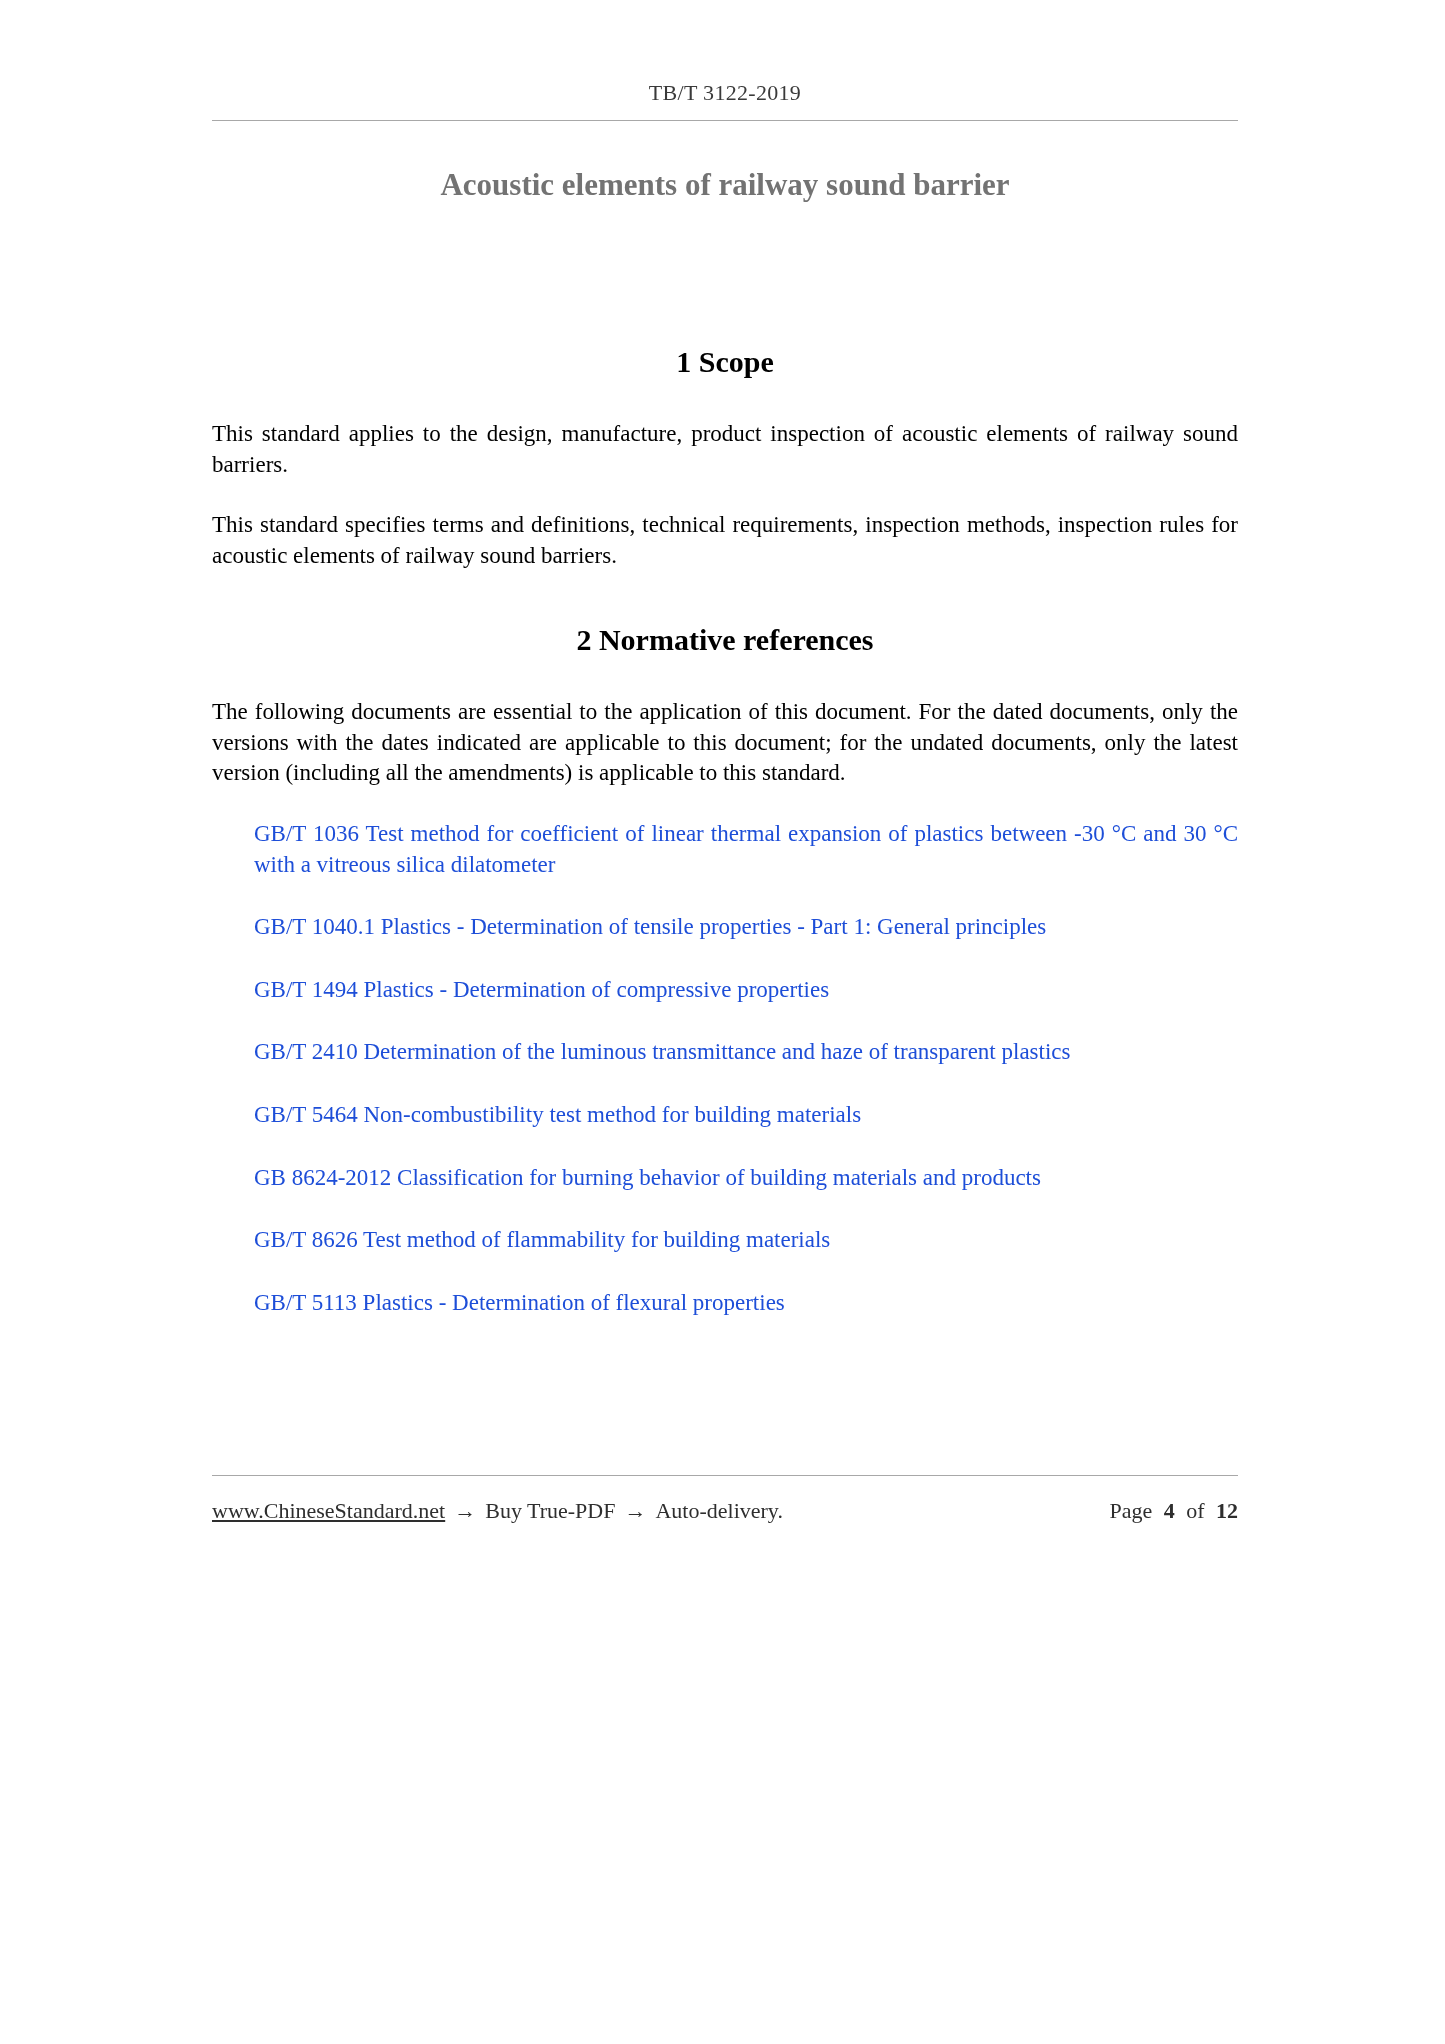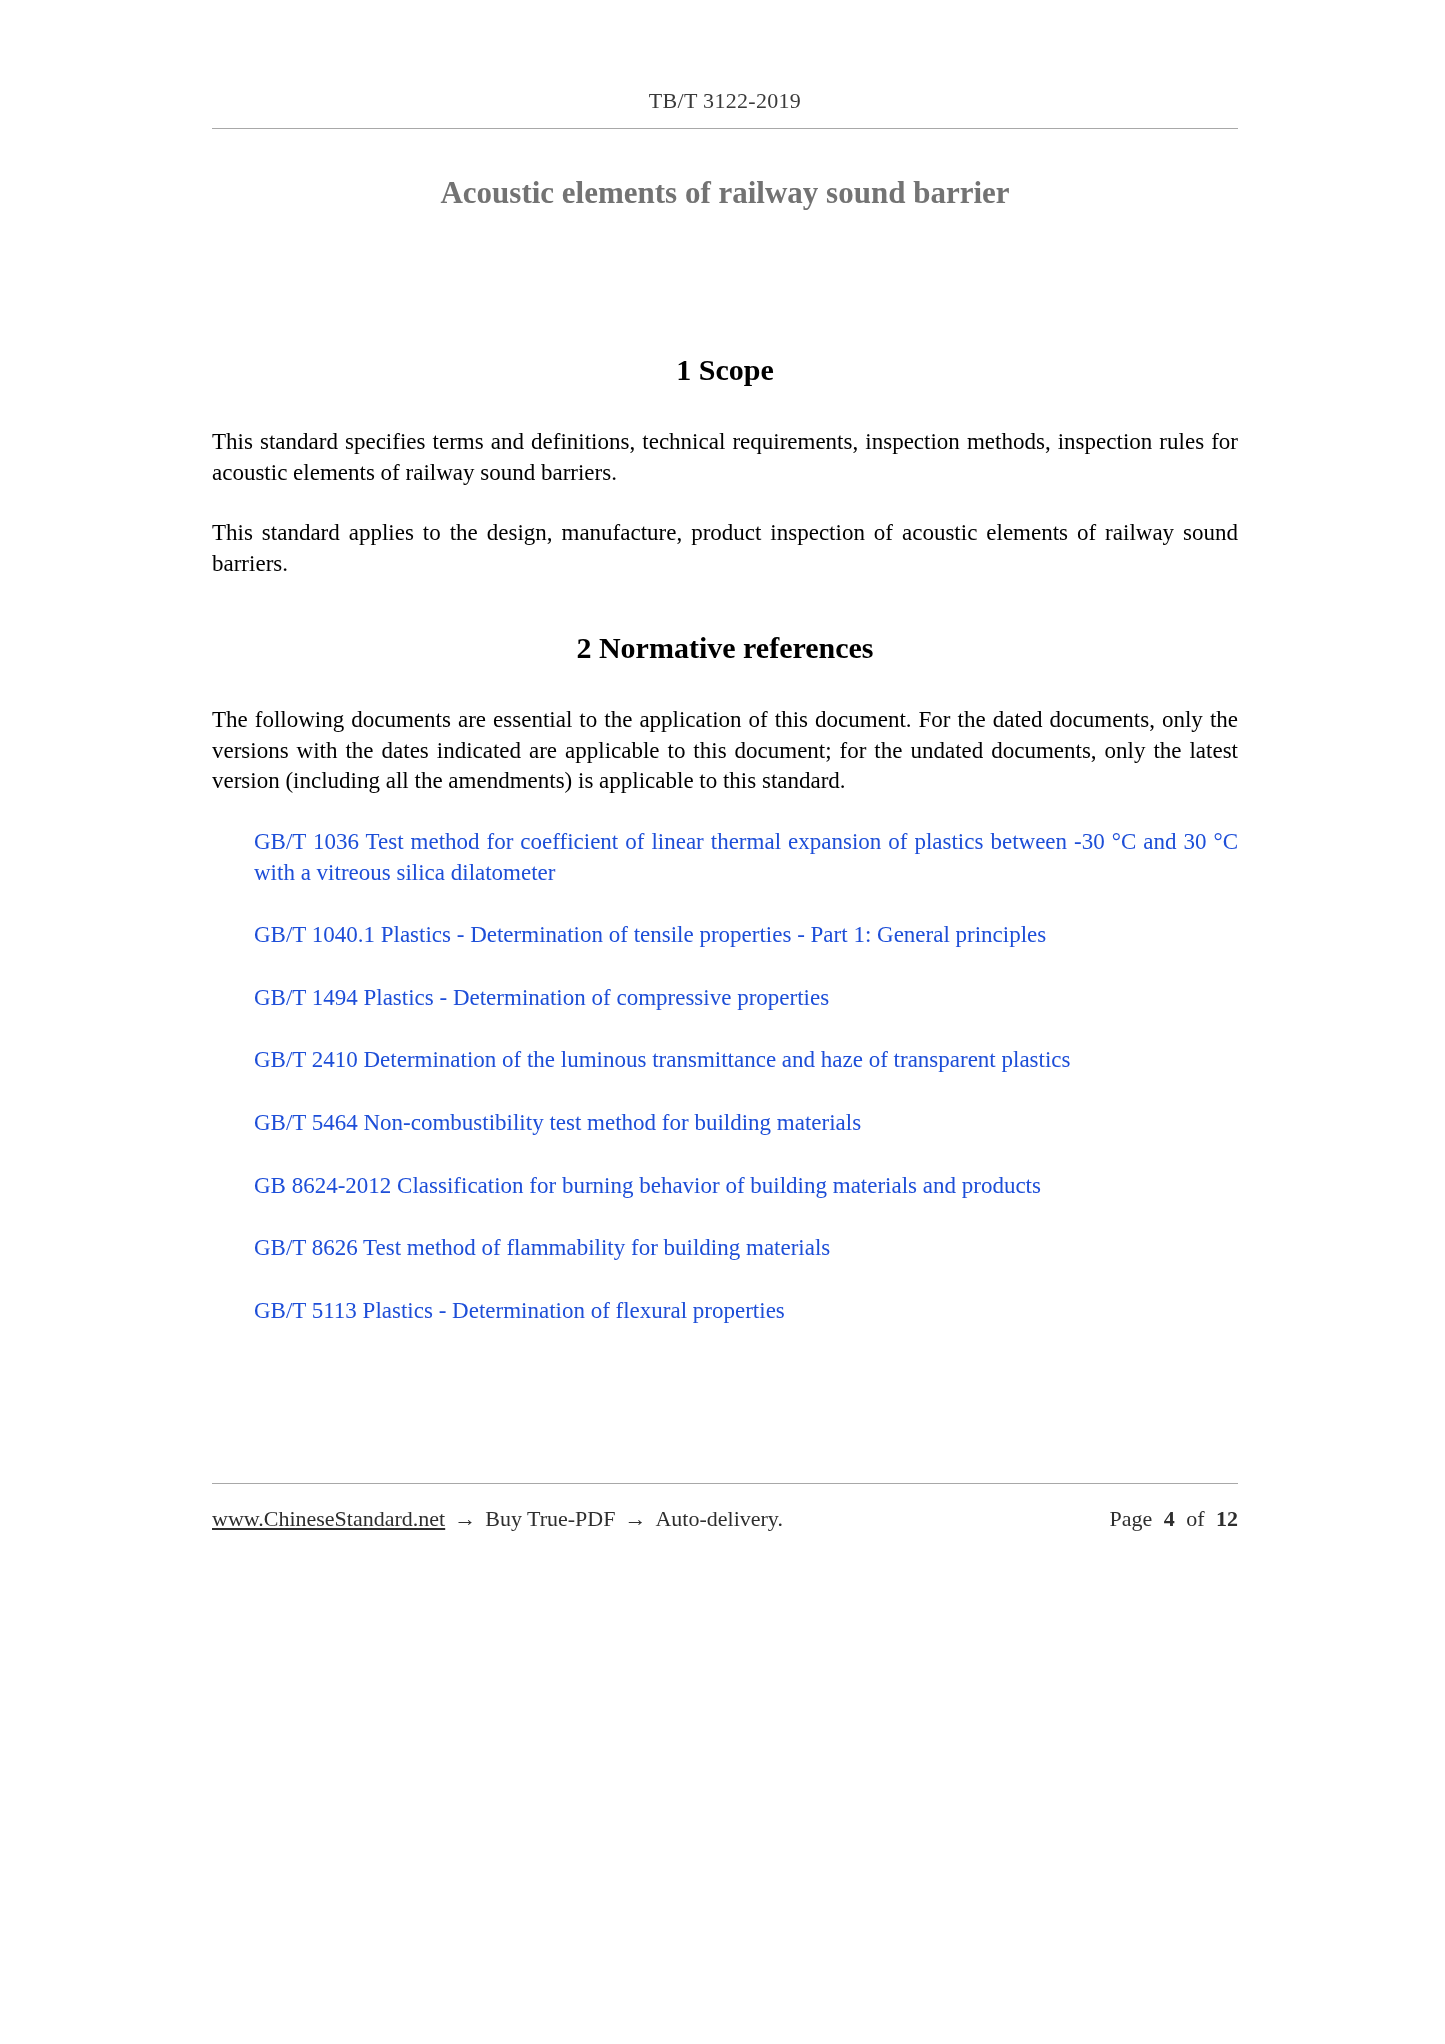--- a/index.html
+++ b/index.html
@@ -1,20 +1,20 @@
 <!DOCTYPE html>
 <html><head>
   <meta charset="utf-8">
   <style>
     html, body { margin: 0; padding: 0; background: #ffffff; }
     .page {
       position: relative;
       width: 1445px;
       height: 1580px;
-      margin: 16px auto;
+      margin: 8px auto;
       background: #ffffff;
       box-sizing: border-box;
       padding: 72px 207px 0 212px;
       font-family: "Liberation Serif", "DejaVu Serif", serif;
       color: #000000;
       overflow: hidden;
     }
     .doc-header {
       text-align: center;
       font-size: 22px;
@@ -96,22 +96,22 @@
 
 <div class="page">
 
   <div class="doc-header">TB/T 3122-2019</div>
   <hr class="header-rule">
 
   <h1 class="doc-title">Acoustic elements of railway sound barrier</h1>
 
   <h2 class="section-heading first">1 Scope</h2>
 
+  <p class="para">This standard applies to the design, manufacture, product inspection of acoustic elements of railway sound barriers.</p>
   <p class="para">This standard specifies terms and definitions, technical requirements, inspection methods, inspection rules for acoustic elements of railway sound barriers.</p>
-  <p class="para">This standard applies to the design, manufacture, product inspection of acoustic elements of railway sound barriers.</p>
 
   <h2 class="section-heading second">2 Normative references</h2>
 
   <p class="para">The following documents are essential to the application of this document. For the dated documents, only the versions with the dates indicated are applicable to this document; for the undated documents, only the latest version (including all the amendments) is applicable to this standard.</p>
 
   <div class="references">
     <p class="reference">GB/T 1036 Test method for coefficient of linear thermal expansion of plastics between -30 °C and 30 °C with a vitreous silica dilatometer</p>
     <p class="reference">GB/T 1040.1 Plastics - Determination of tensile properties - Part 1: General principles</p>
     <p class="reference">GB/T 1494 Plastics - Determination of compressive properties</p>
     <p class="reference">GB/T 2410 Determination of the luminous transmittance and haze of transparent plastics</p>

